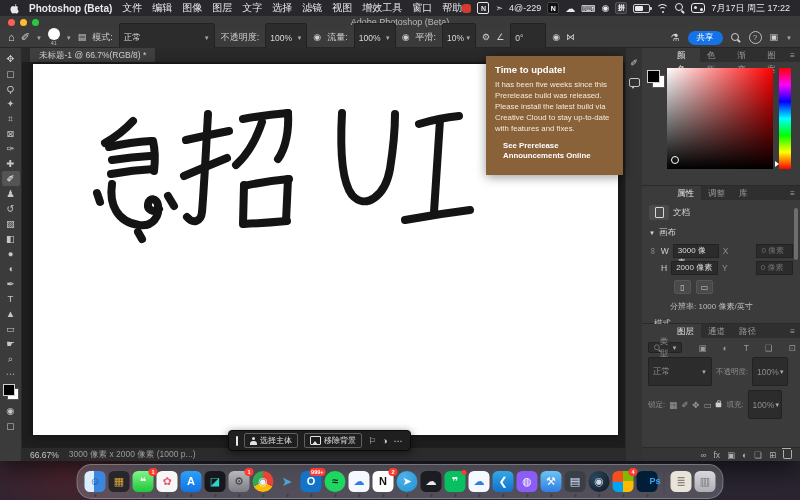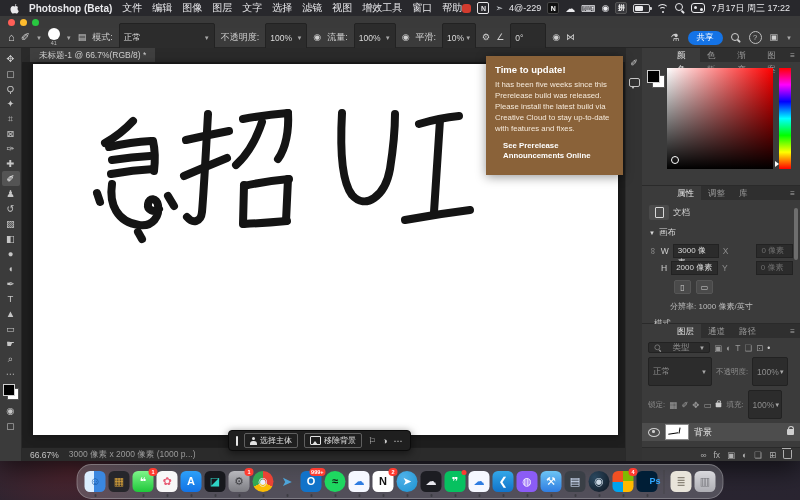--- a/index.html
+++ b/index.html
@@ -189,20 +189,21 @@
       <span class="ccicon"></span>
       <span>7月17日 周三 17:22</span>
     </div>
   </div>
 
   <div class="win">
     <div class="titlebar">
       <span class="tl red"></span>
       <span class="tl yel"></span>
       <span class="tl grn"></span>
+      <div class="win-title">Adobe Photoshop (Beta)</div>
     </div>
 
     <div class="optionsbar">
       <span class="ob-icon">⌂</span>
       <span class="ob-icon">✐</span>
         <span class="chev">▼</span>
       <span class="brush-prev">
         <span class="brush-dot"></span>
         <span class="brush-num">41</span>
       </span>
@@ -407,21 +408,21 @@
         <span class="pscroll"></span>
       </div>
 
       <div class="panel layerspanel">
         <div class="ptabs">
           <span class="ptab act">图层</span>
           <span class="ptab">通道</span>
           <span class="ptab">路径</span>
           <span class="pmenu">≡</span>
         </div>
-        <div class="lrow" style="margin-top:4px;">
+        <div class="lrow" style="margin-top:4px;gap:16px;">
           <span class="ob-box" style="width:62px;height:11px;color:#8d8d8d;">
             <span class="mag" style="transform:scale(.7);color:#8d8d8d;"></span>
             <span>类型</span>
               <span class="chev">▼</span>
           </span>
           <span class="l-ic">▣</span>
           <span class="l-ic">◐</span>
           <span class="l-ic">T</span>
           <span class="l-ic">❏</span>
           <span class="l-ic">⊡</span>
@@ -444,29 +445,20 @@
           <span class="l-ic">✐</span>
           <span class="l-ic">✥</span>
           <span class="l-ic">▭</span>
           <span class="lockicon" style="margin-top:0;transform:scale(.8);"></span>
           <span>填充:</span>
           <span class="ob-box" style="width:34px;color:#8d8d8d;">
             <span>100%</span>
               <span class="chev">▼</span>
           </span>
         </div>
-        <div class="layer-row">
-          <span class="eye"></span>
-          <span class="thumb">
-              <i></i>
-              <b></b>
-            </span>
-          <span>背景</span>
-          <span class="lockicon" style="margin-left:auto;margin-top:0;"></span>
-        </div>
         <div class="lbottom">
           <span>∞</span>
           <span>fx</span>
           <span>▣</span>
           <span>◐</span>
           <span>❏</span>
           <span>⊞</span>
           <span class="trashicon"></span>
         </div>
       </div>

